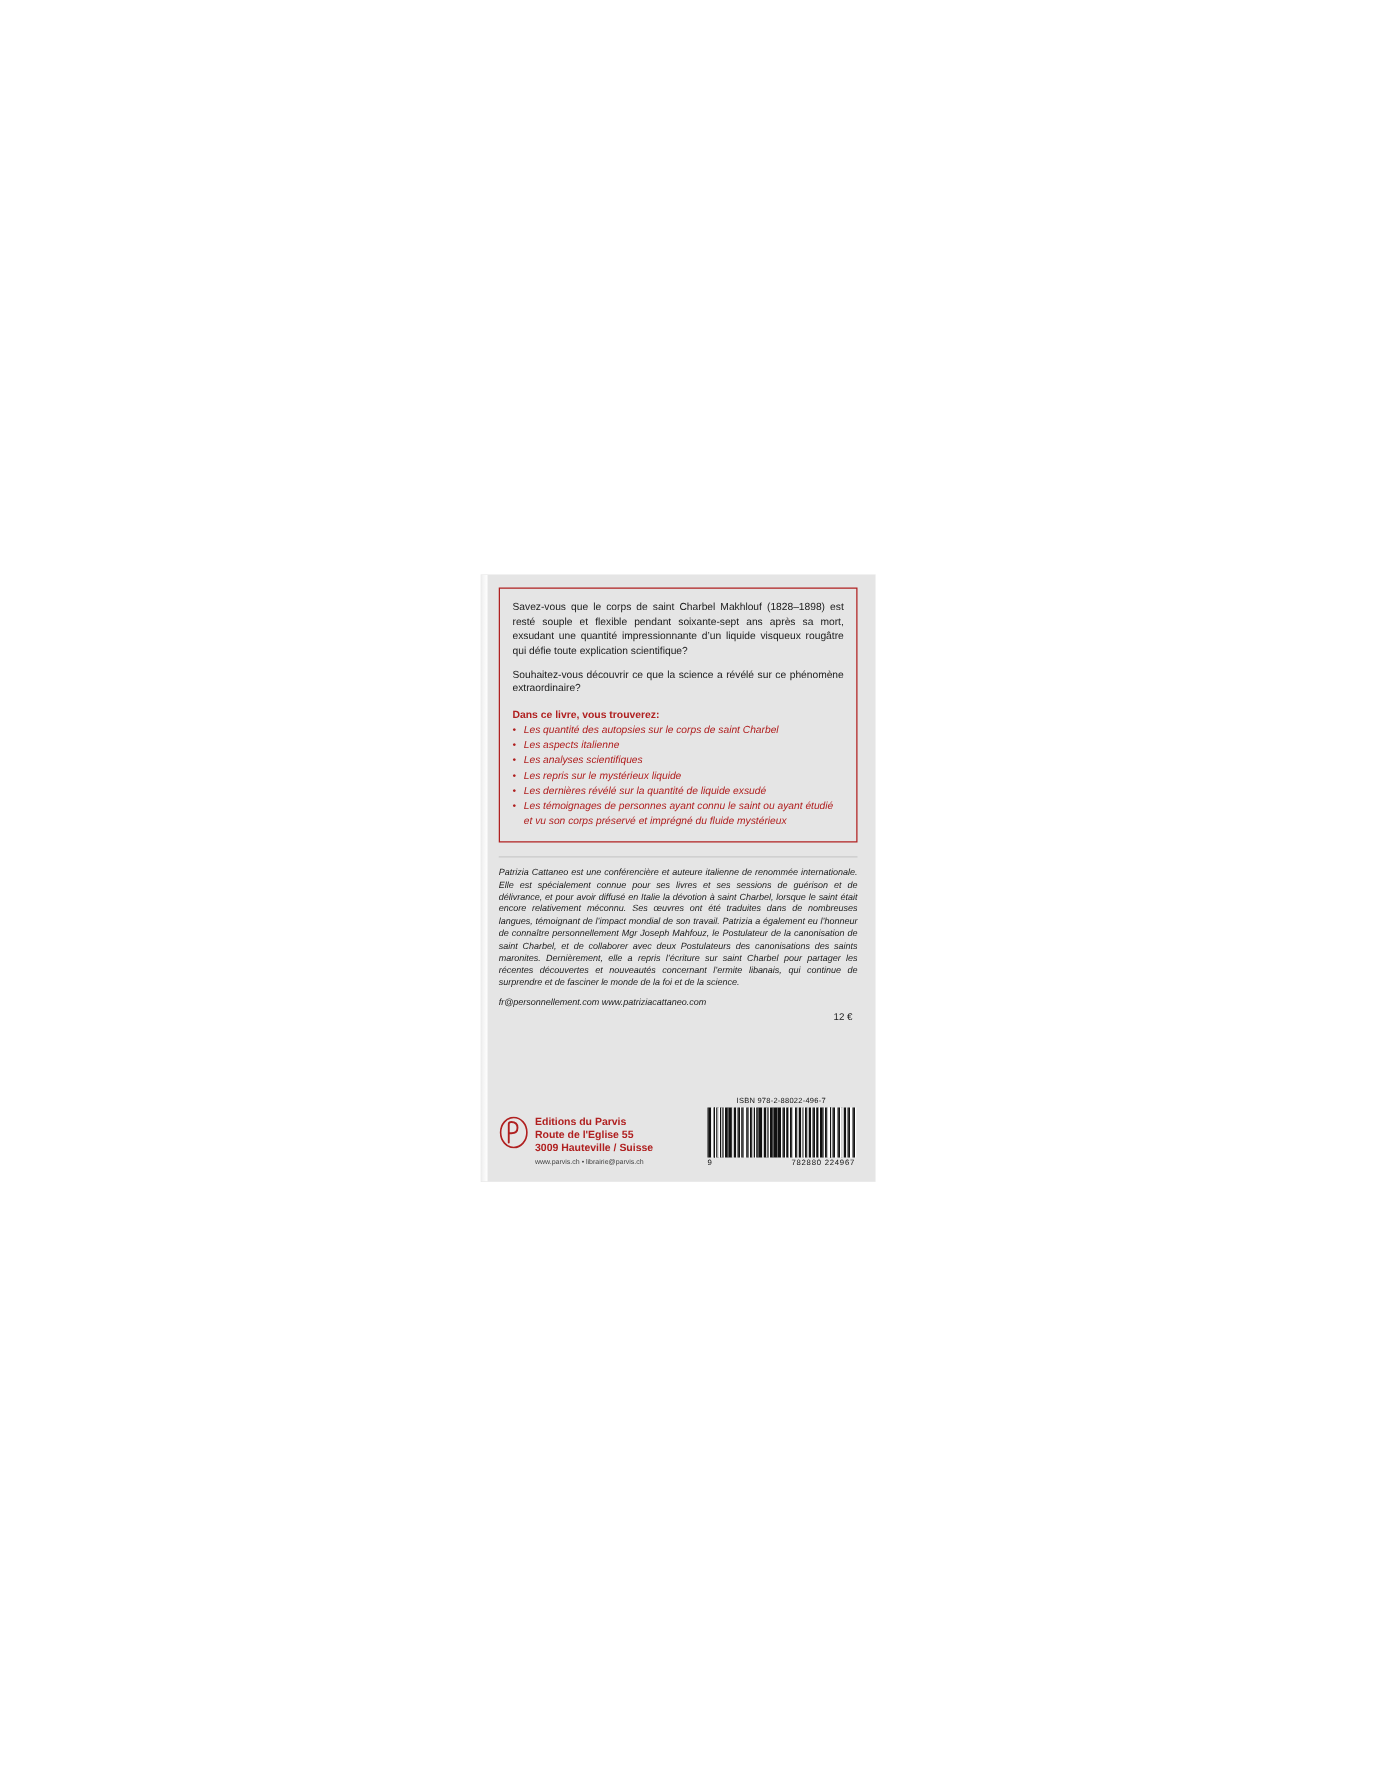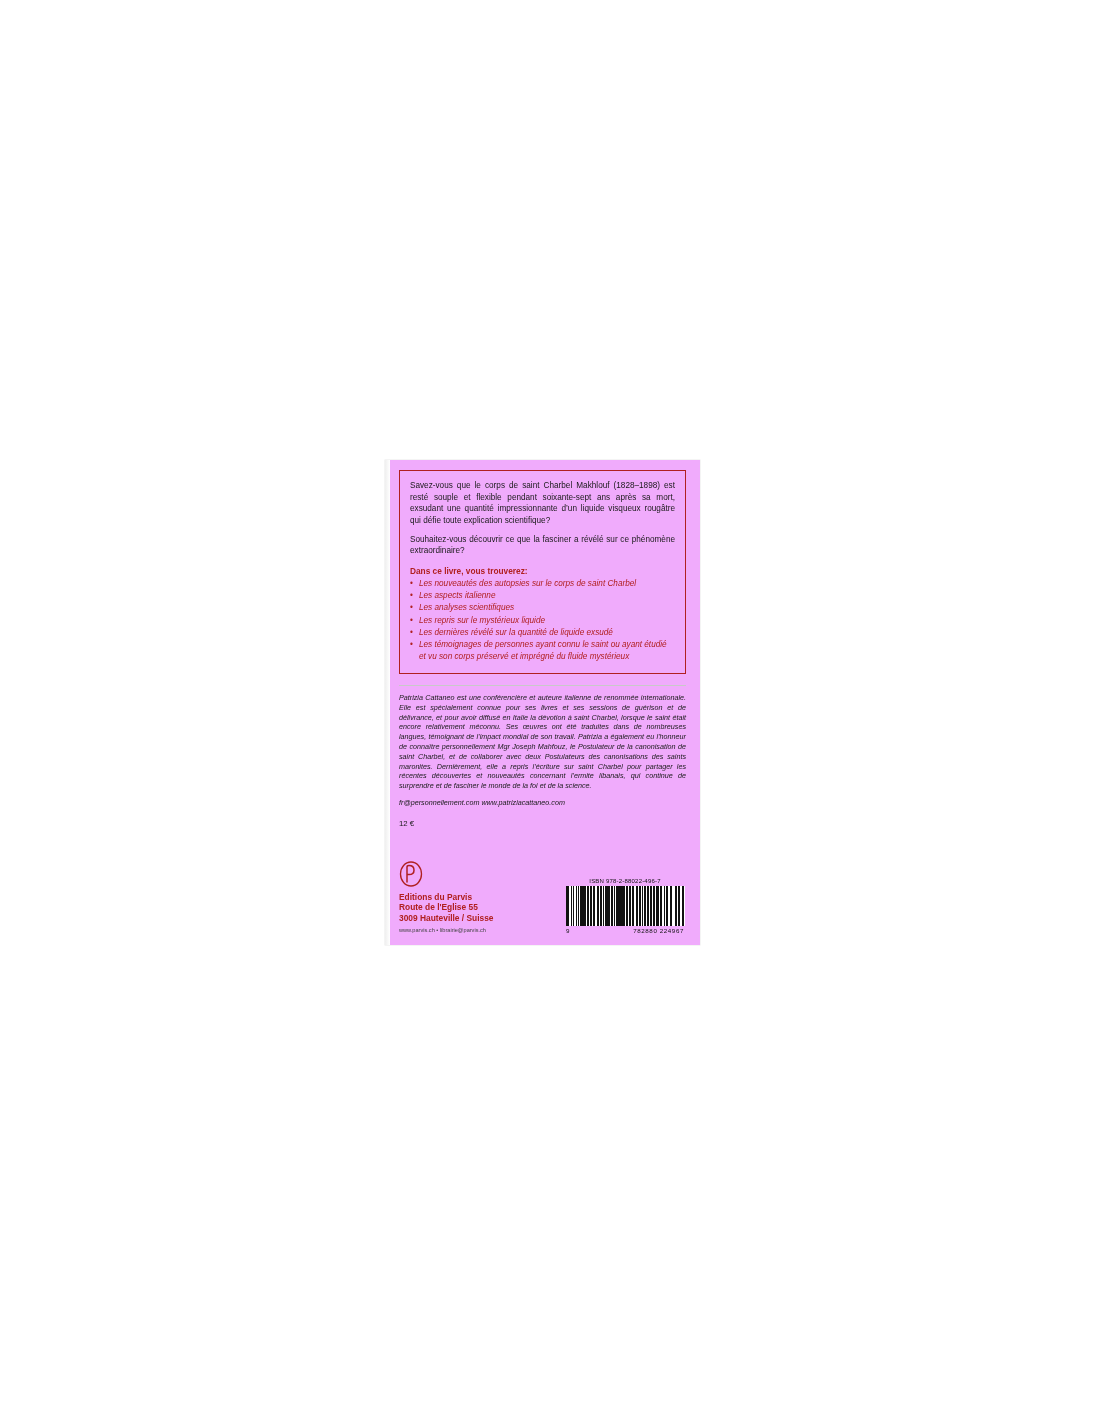--- a/index.html
+++ b/index.html
@@ -19,21 +19,21 @@
     overflow: hidden;
   }
 
   
   #cover {
     position: absolute;
     left: 385px;
     top: 460px;
     width: 315px;
     height: 485px;
-    background: #f0abfc;
+    background: #e5e5e5;
     box-shadow: 0 0 0 0.5px #e9e9e9;
   }
 
   
   #cover::before {
     content: "";
     position: absolute;
     left: 0;
     top: 0;
     width: 5px;
@@ -107,42 +107,41 @@
   .bio {
     font-size: 7.2px;
     line-height: 1.36;
     color: #1a1a1a;
     font-style: italic;
     text-align: justify;
     margin: 0;
   }
 
   .price {
+    text-align: right;
     font-size: 7.8px;
     color: #1a1a1a;
-    margin-top: 10px;
     padding-right: 4px;
   }
 
   
   .footer {
     position: absolute;
     left: 0;
     right: 0;
     bottom: 2px;
     display: flex;
     align-items: flex-end;
     justify-content: space-between;
   }
 
   .pub {
     display: flex;
     align-items: flex-start;
     gap: 5px;
-    flex-direction: column;
   }
 
   .logo {
     width: 24px;
     height: 26px;
     flex: none;
     margin-top: 1px;
   }
 
   .pub-text {
@@ -196,26 +195,26 @@
 <body>
 
 <div id="page">
 
   <div id="cover">
     <div class="inner">
 
       <div class="redbox">
 
         <p class="para">Savez-vous que le corps de saint Charbel Makhlouf (1828–1898) est resté souple et flexible pendant soixante-sept ans après sa mort, exsudant une quantité impressionnante d’un liquide visqueux rougâtre qui défie toute explication scientifique?</p>
-        <p class="para">Souhaitez-vous découvrir ce que la fasciner a révélé sur ce phénomène extraordinaire?</p>
+        <p class="para">Souhaitez-vous découvrir ce que la science a révélé sur ce phénomène extraordinaire?</p>
 
         <div class="redhead">Dans ce livre, vous trouverez:</div>
 
         <ul class="bullets">
-          <li>Les nouveautés des autopsies sur le corps de saint Charbel</li>
+          <li>Les quantité des autopsies sur le corps de saint Charbel</li>
           <li>Les aspects italienne</li>
           <li>Les analyses scientifiques</li>
           <li>Les repris sur le mystérieux liquide</li>
           <li>Les dernières révélé sur la quantité de liquide exsudé</li>
           <li>Les témoignages de personnes ayant connu le saint ou ayant étudié et vu son corps préservé et imprégné du fluide mystérieux</li>
         </ul>
       </div>
 
       <div class="bio-wrap">
         <p class="bio">Patrizia Cattaneo est une conférencière et auteure italienne de renommée internationale. Elle est spécialement connue pour ses livres et ses sessions de guérison et de délivrance, et pour avoir diffusé en Italie la dévotion à saint Charbel, lorsque le saint était encore relativement méconnu. Ses œuvres ont été traduites dans de nombreuses langues, témoignant de l’impact mondial de son travail. Patrizia a également eu l’honneur de connaître personnellement Mgr Joseph Mahfouz, le Postulateur de la canonisation de saint Charbel, et de collaborer avec deux Postulateurs des canonisations des saints maronites. Dernièrement, elle a repris l’écriture sur saint Charbel pour partager les récentes découvertes et nouveautés concernant l’ermite libanais, qui continue de surprendre et de fasciner le monde de la foi et de la science.</p>

